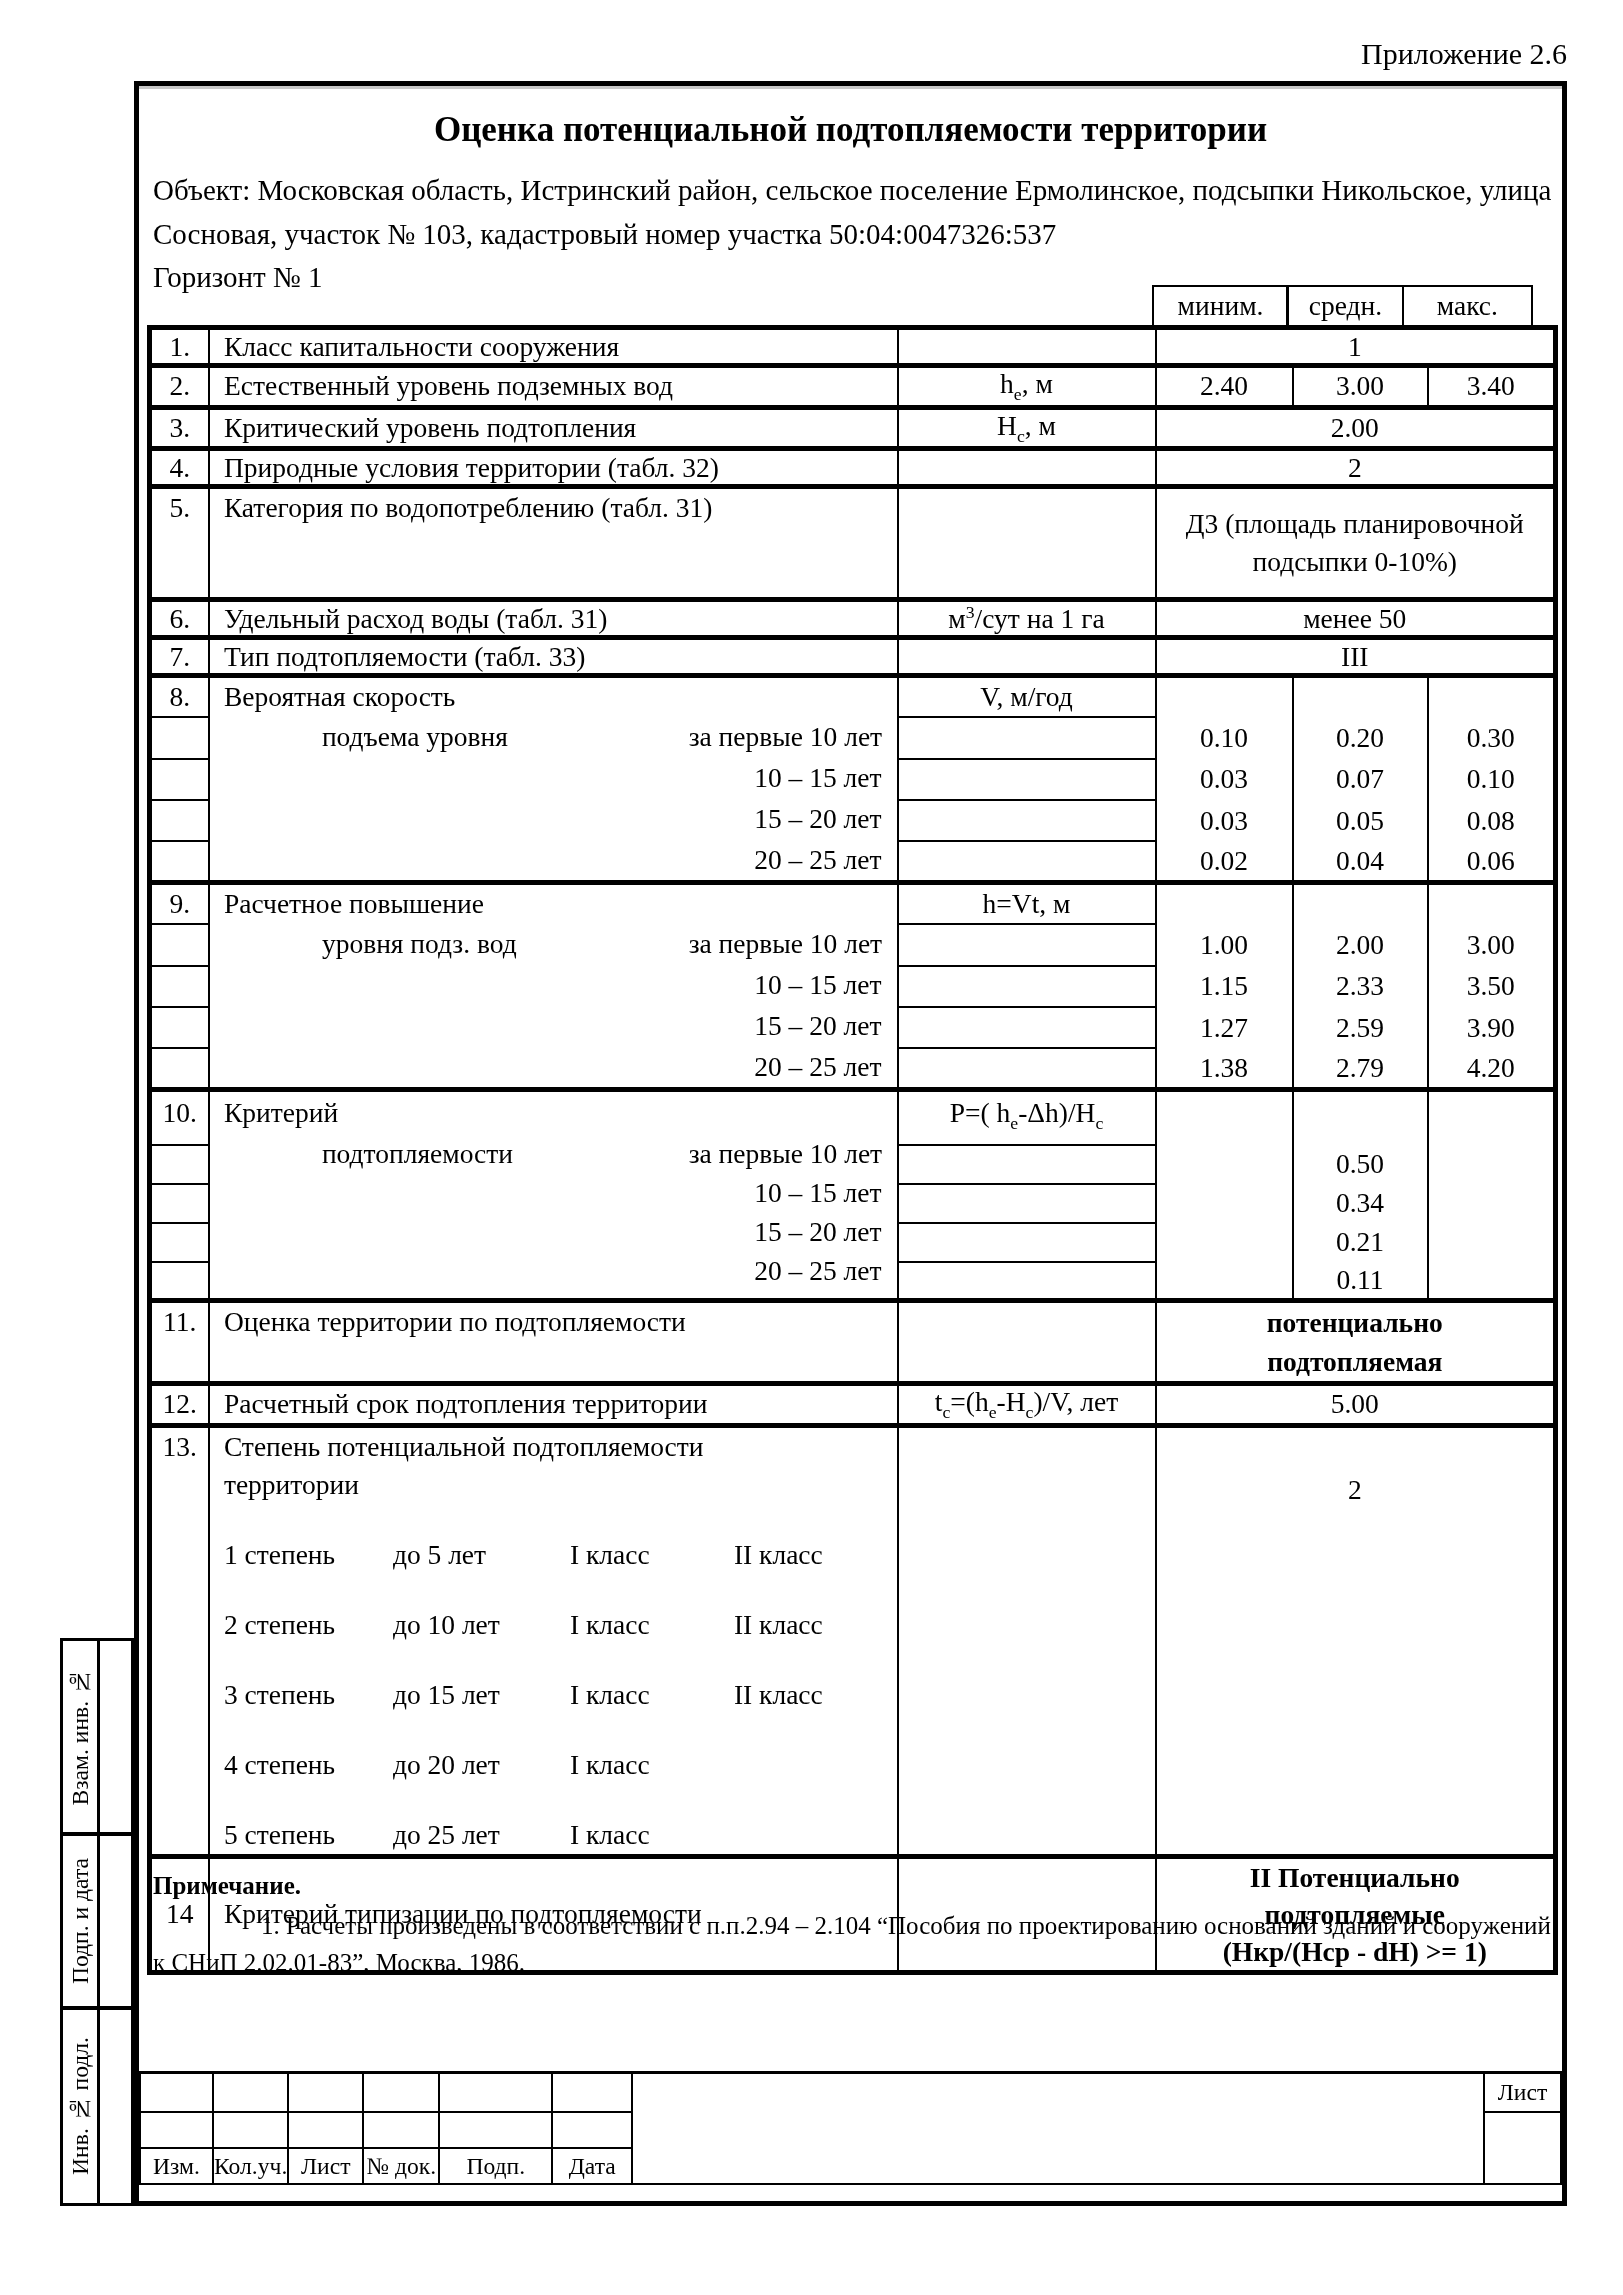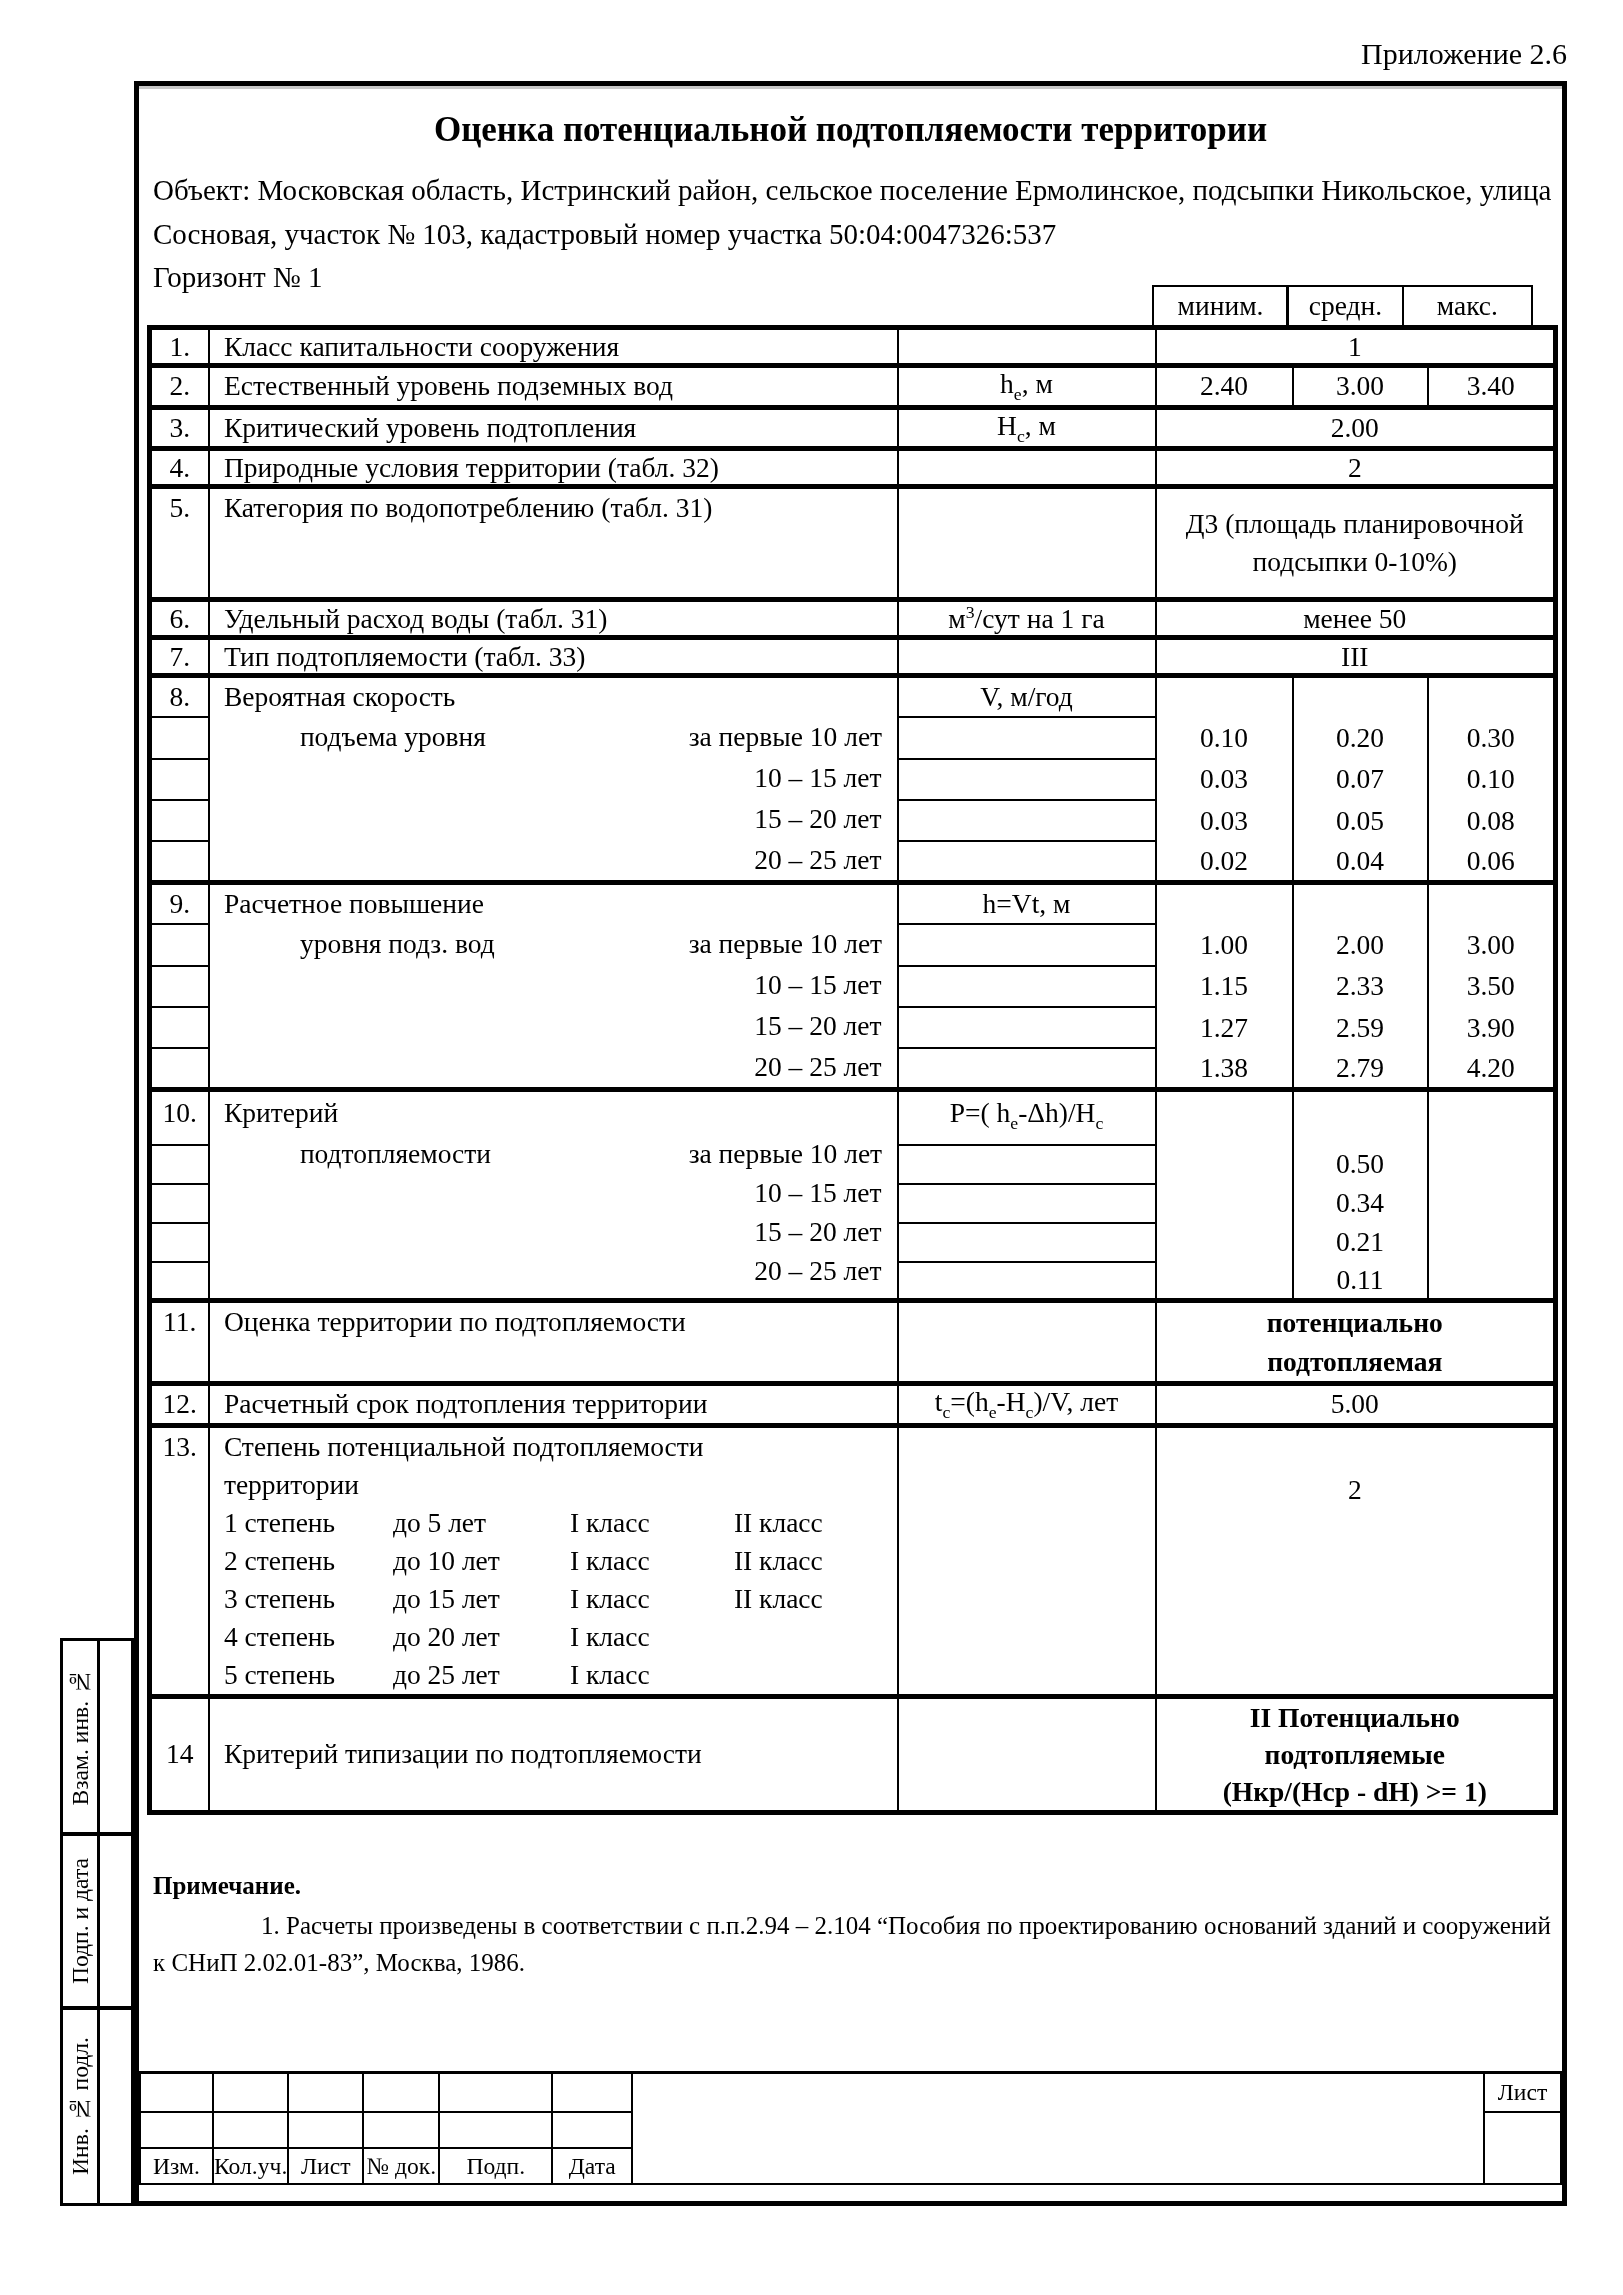--- a/index.html
+++ b/index.html
@@ -28,29 +28,29 @@
   .main-table td.vs{border-top-width:0;border-bottom-width:0;}
   .main-table tr.rt td{border-top:5.9px solid #000;}
   td.num{text-align:center;}
   td.desc{text-align:left;padding-left:14.4px;}
   td.formula{text-align:center;}
   td.val{text-align:center;}
   td.vtop{vertical-align:top;}
   .lh58{line-height:38px;}.lh64{line-height:42px;}
   .line{display:flex;align-items:center;}
   .h58{height:38px;}.h62{height:41px;}.h59{height:39px;}.h64{height:42px;}
-  .indent{margin-left:76px;}
+  .indent{margin-left:98px;}
   .push{margin-left:auto;padding-right:14.4px;}
   .rightline{justify-content:flex-end;padding-right:15px;}
   .b{font-weight:bold;}
   .wrapval{max-width:340px;margin:0 auto;line-height:38px;}
   .vline{line-height:39px;}
   .vline14{line-height:37px;}
   .deg-row{display:grid;grid-template-columns:169px 177px 164px auto;height:38px;
-        align-items:center;}
+        align-items:center;margin-top:32px;}
   .r13title{max-width:536px;line-height:38px;}
   sub,sup{font-size:17.7px;}
   
   .notes{position:absolute;left:153px;top:1872px;width:1400px;font-size:25px;}
   .notes-h{font-weight:bold;}
   .notes-p{margin:6.5px 0 0 0;text-indent:108px;line-height:1.5;}
   
   .sidebar{position:absolute;left:60px;top:1638px;width:74px;}
   .sbox{box-sizing:border-box;border:3.9px solid #000;display:flex;}
   .sbox + .sbox{margin-top:-3.9px;}

